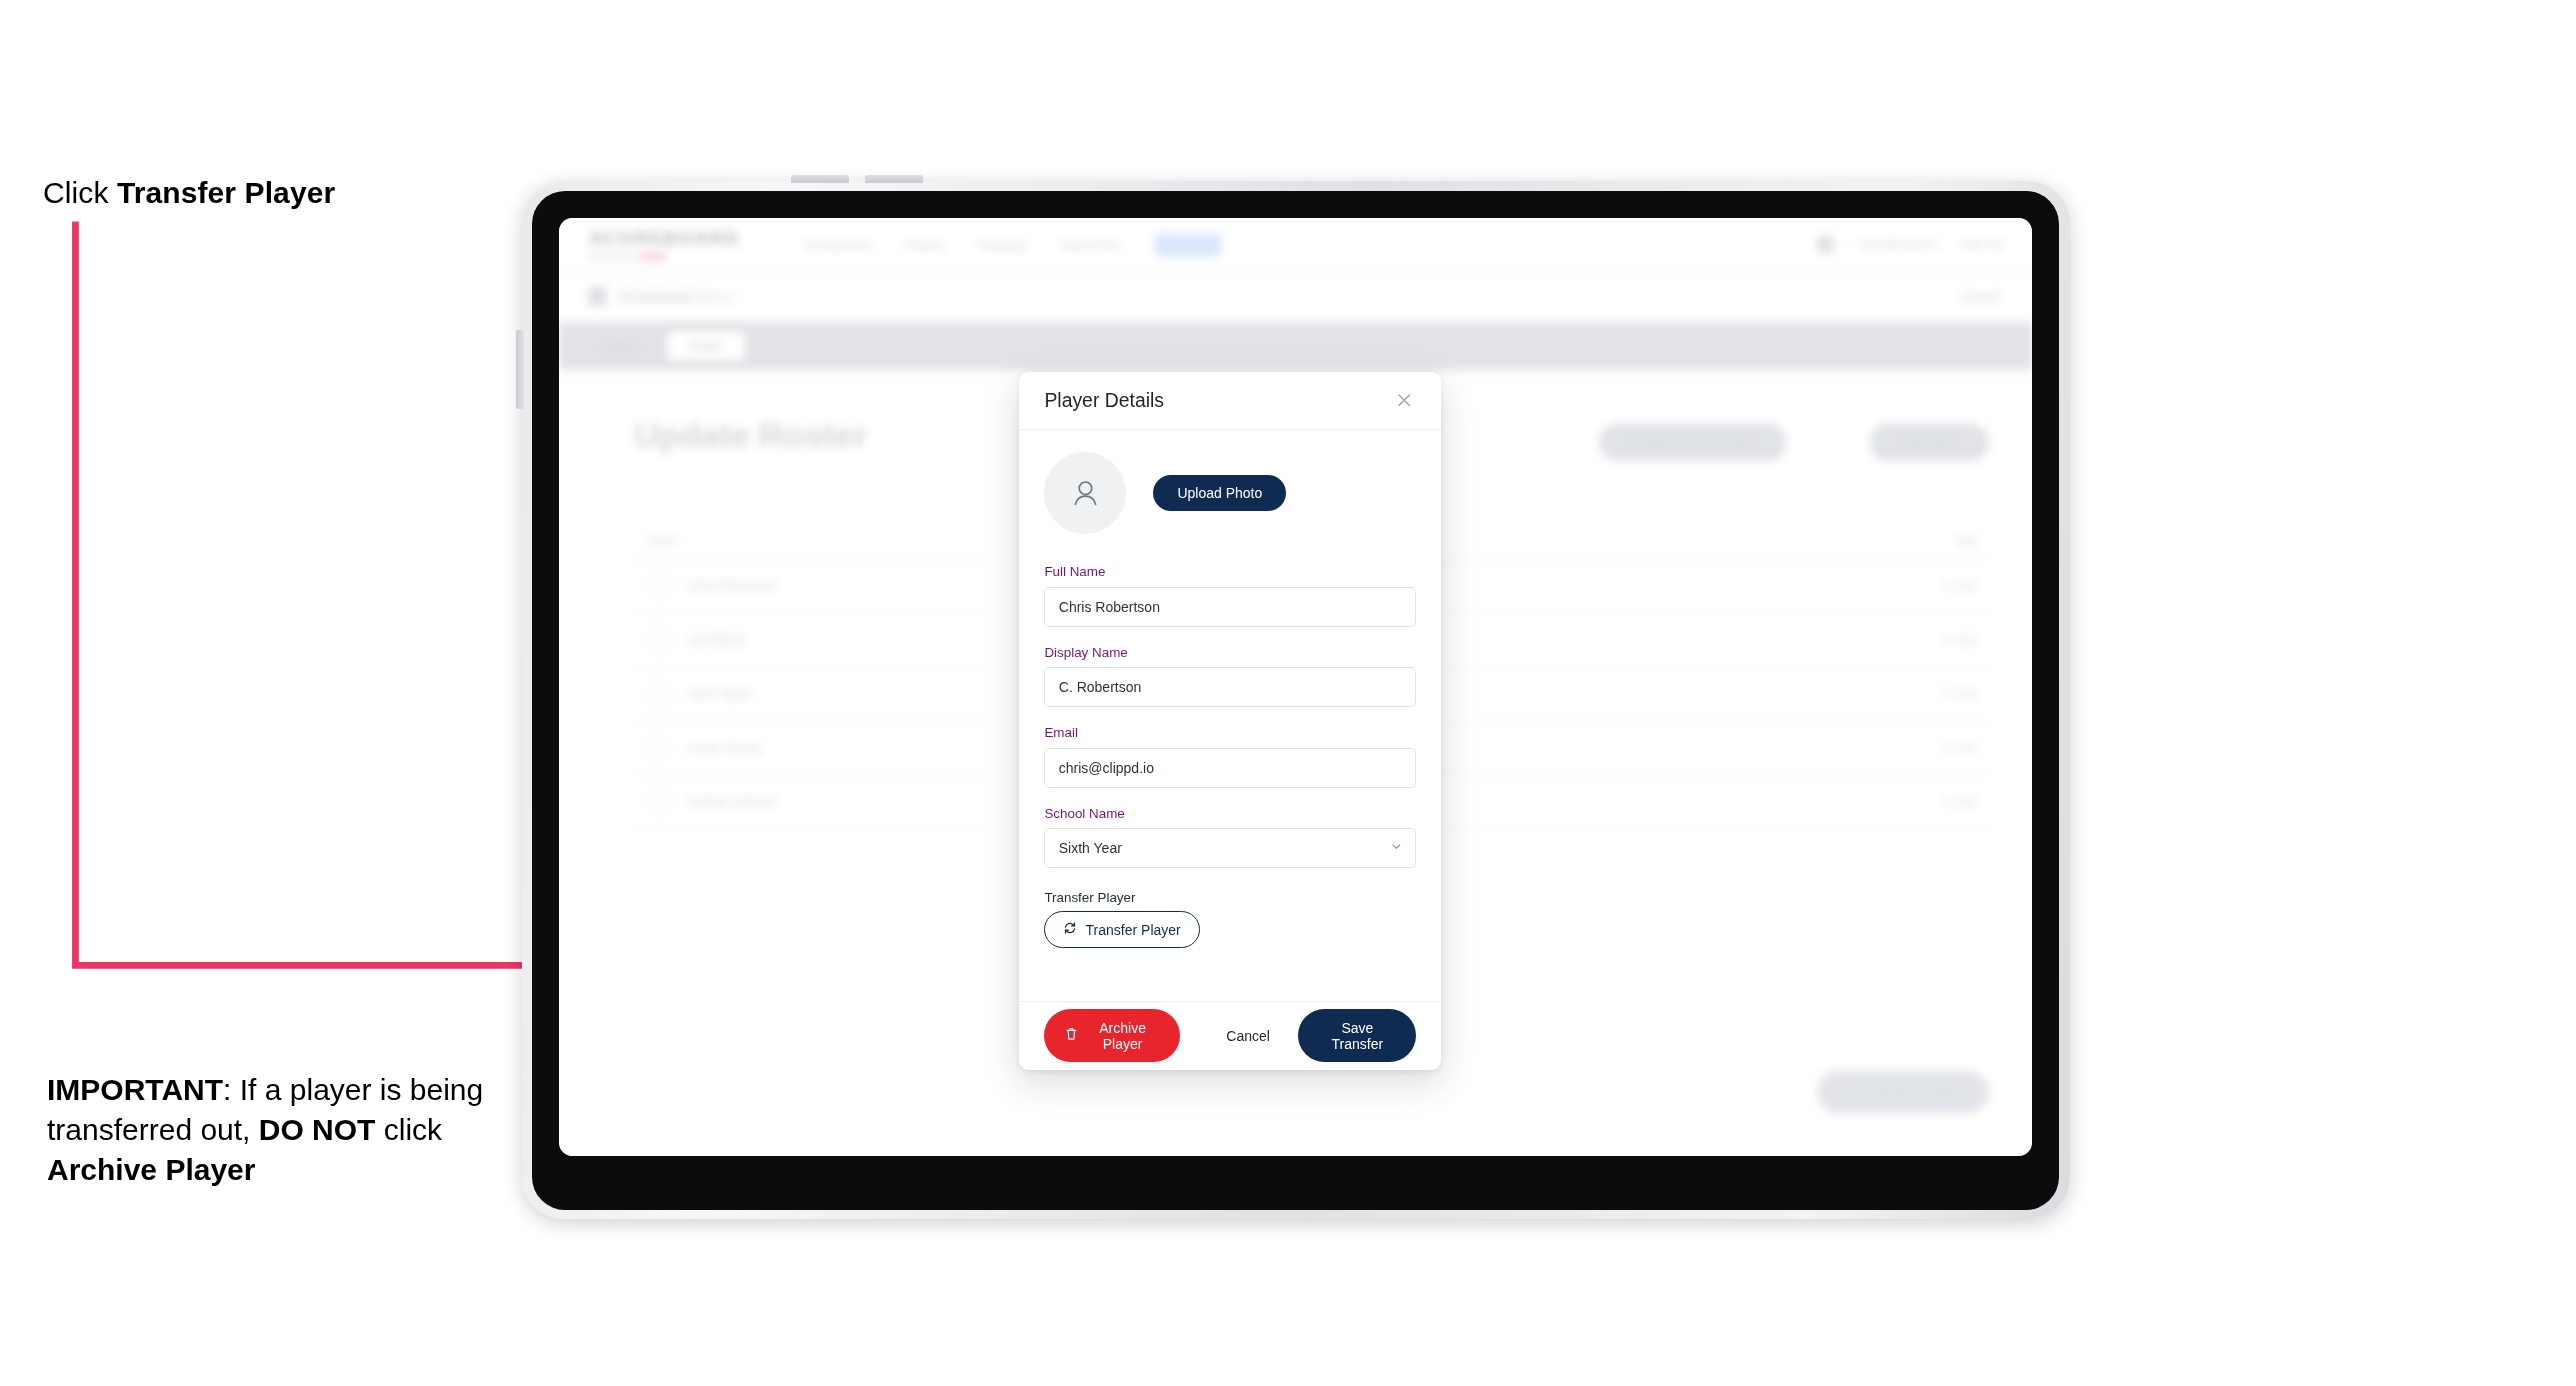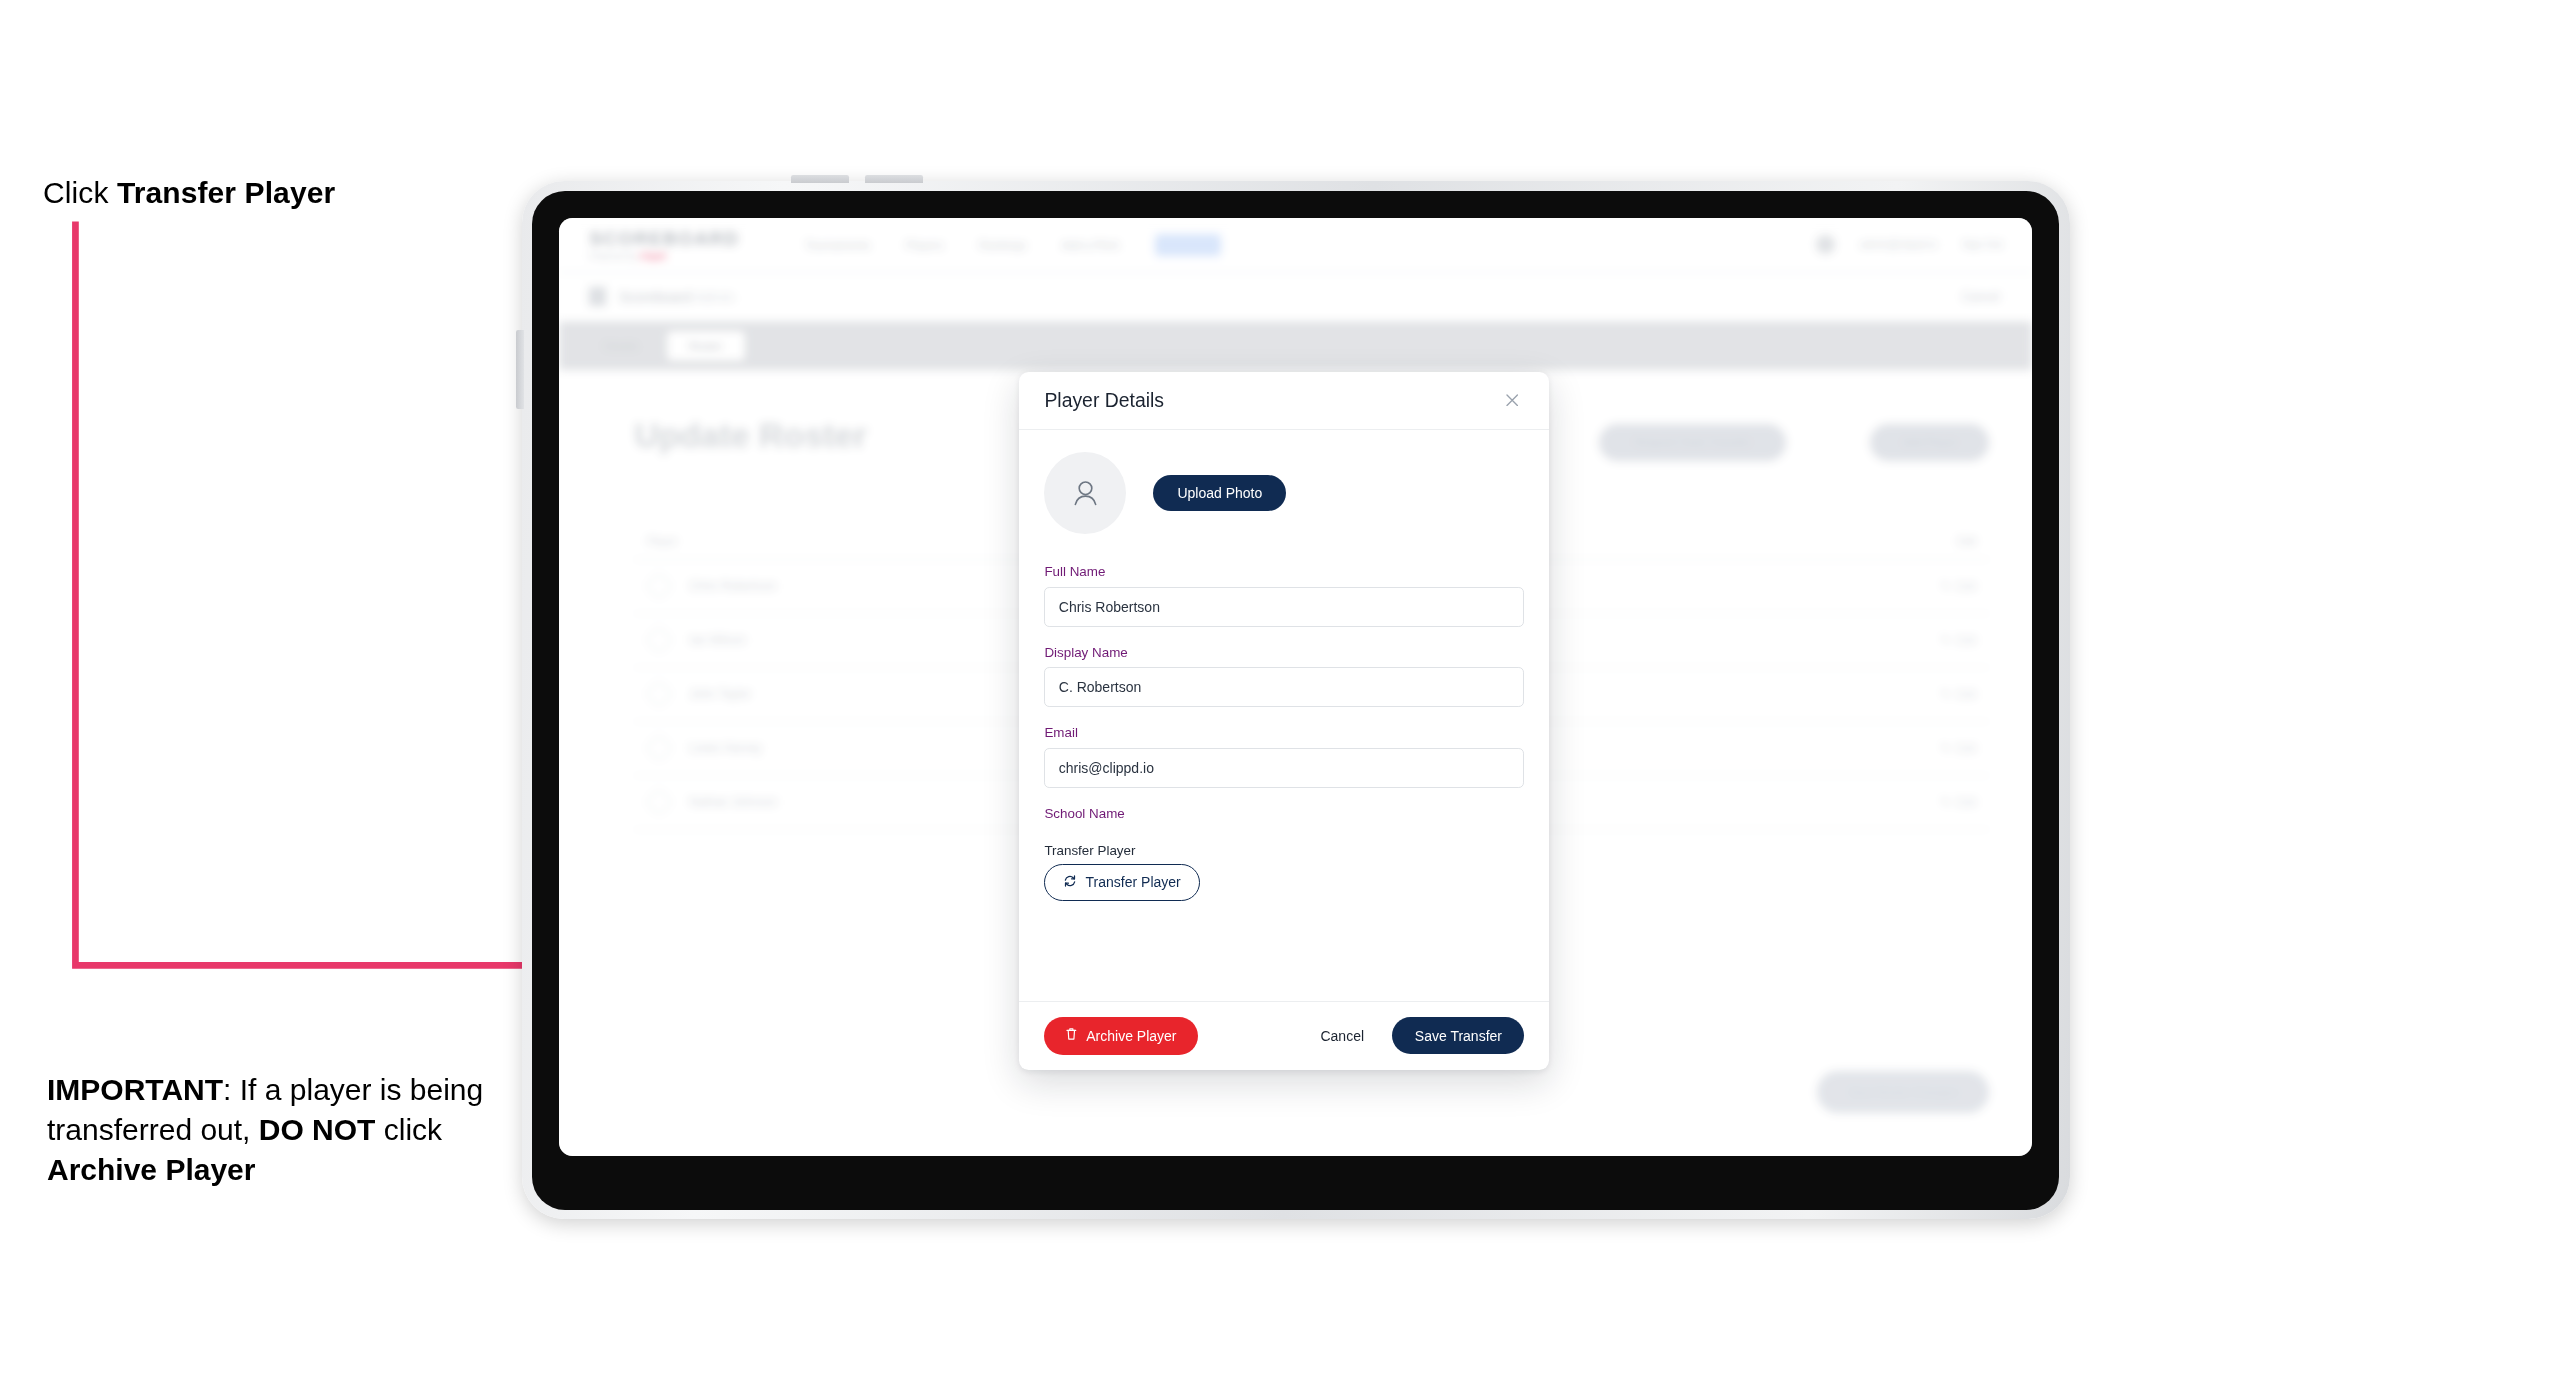--- a/index.html
+++ b/index.html
@@ -130,21 +130,21 @@
     background:#d6dae1; display:flex; align-items:center; justify-content:center;
     font-size:11.2px; color:#c4c9d1;
   }
 
   
   #overlay { position:absolute; inset:0; background: rgba(255,255,255,.18); }
 
   #modal {
     position:absolute;
     left: 460px; top: 154px;
-    width: 530px; height: 698px;
+    width: 422px; height: 698px;
     background:#ffffff;
     border-radius: 9.7px;
     box-shadow: 0 12px 37px rgba(16,24,40,.16), 0 1.5px 6px rgba(16,24,40,.08);
     display:flex; flex-direction:column;
     overflow:hidden;
   }
   .modal-head {
     height: 58px; flex: none;
     display:flex; align-items:center; justify-content:space-between;
     padding: 0 25px 0 25px;
@@ -357,20 +357,28 @@
               <input class="field-input" type="text" value="C. Robertson" style="">
             </div>
 
             <div class="field">
               <label class="field-label">Email</label>
               <input class="field-input" type="text" value="chris@clippd.io" style="">
             </div>
 
             <div class="field">
               <label class="field-label">School Name</label>
+              <div class="select-wrap">
+                <input class="field-input" type="text" readonly="" value="Sixth Year" style="">
+                <span class="chev">
+                  <svg width="12.7" height="12.7" viewBox="0 0 17 17" fill="none">
+                    <path d="M4 6.5 L8.5 11 L13 6.5" stroke="#8D95A1" stroke-width="1.6" stroke-linecap="round" stroke-linejoin="round"></path>
+                  </svg>
+                </span>
+              </div>
             </div>
 
             <div class="transfer-sec">
               <div class="transfer-title">Transfer Player</div>
               <button class="transfer-btn">
                 <span>
                   <svg width="14" height="14" viewBox="0 0 19 19" fill="none">
                     <path d="M3.2 8.2a6.3 6.3 0 0 1 10.6-3.1l1.6 1.6" stroke="#102B52" stroke-width="1.7" stroke-linecap="round"></path>
                     <path d="M15.8 10.8a6.3 6.3 0 0 1-10.6 3.1l-1.6-1.6" stroke="#102B52" stroke-width="1.7" stroke-linecap="round"></path>
                     <path d="M15.6 2.6v4h-4" stroke="#102B52" stroke-width="1.7" stroke-linecap="round" stroke-linejoin="round"></path>

